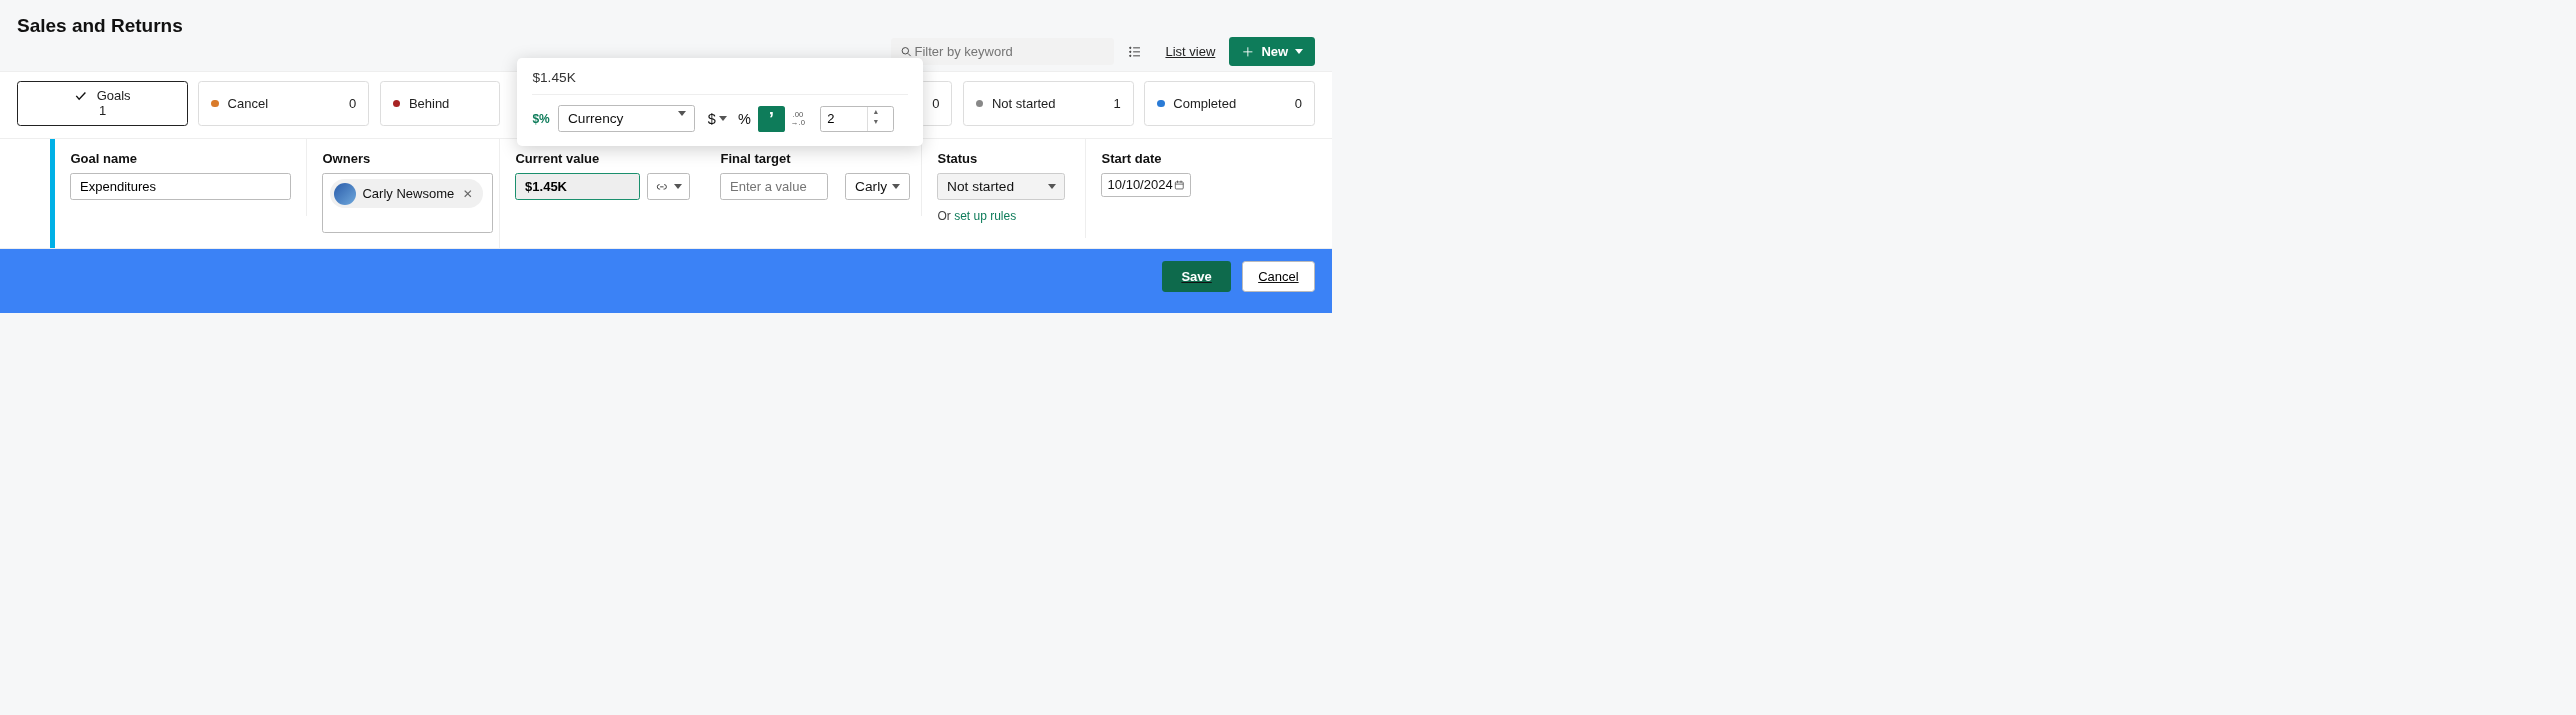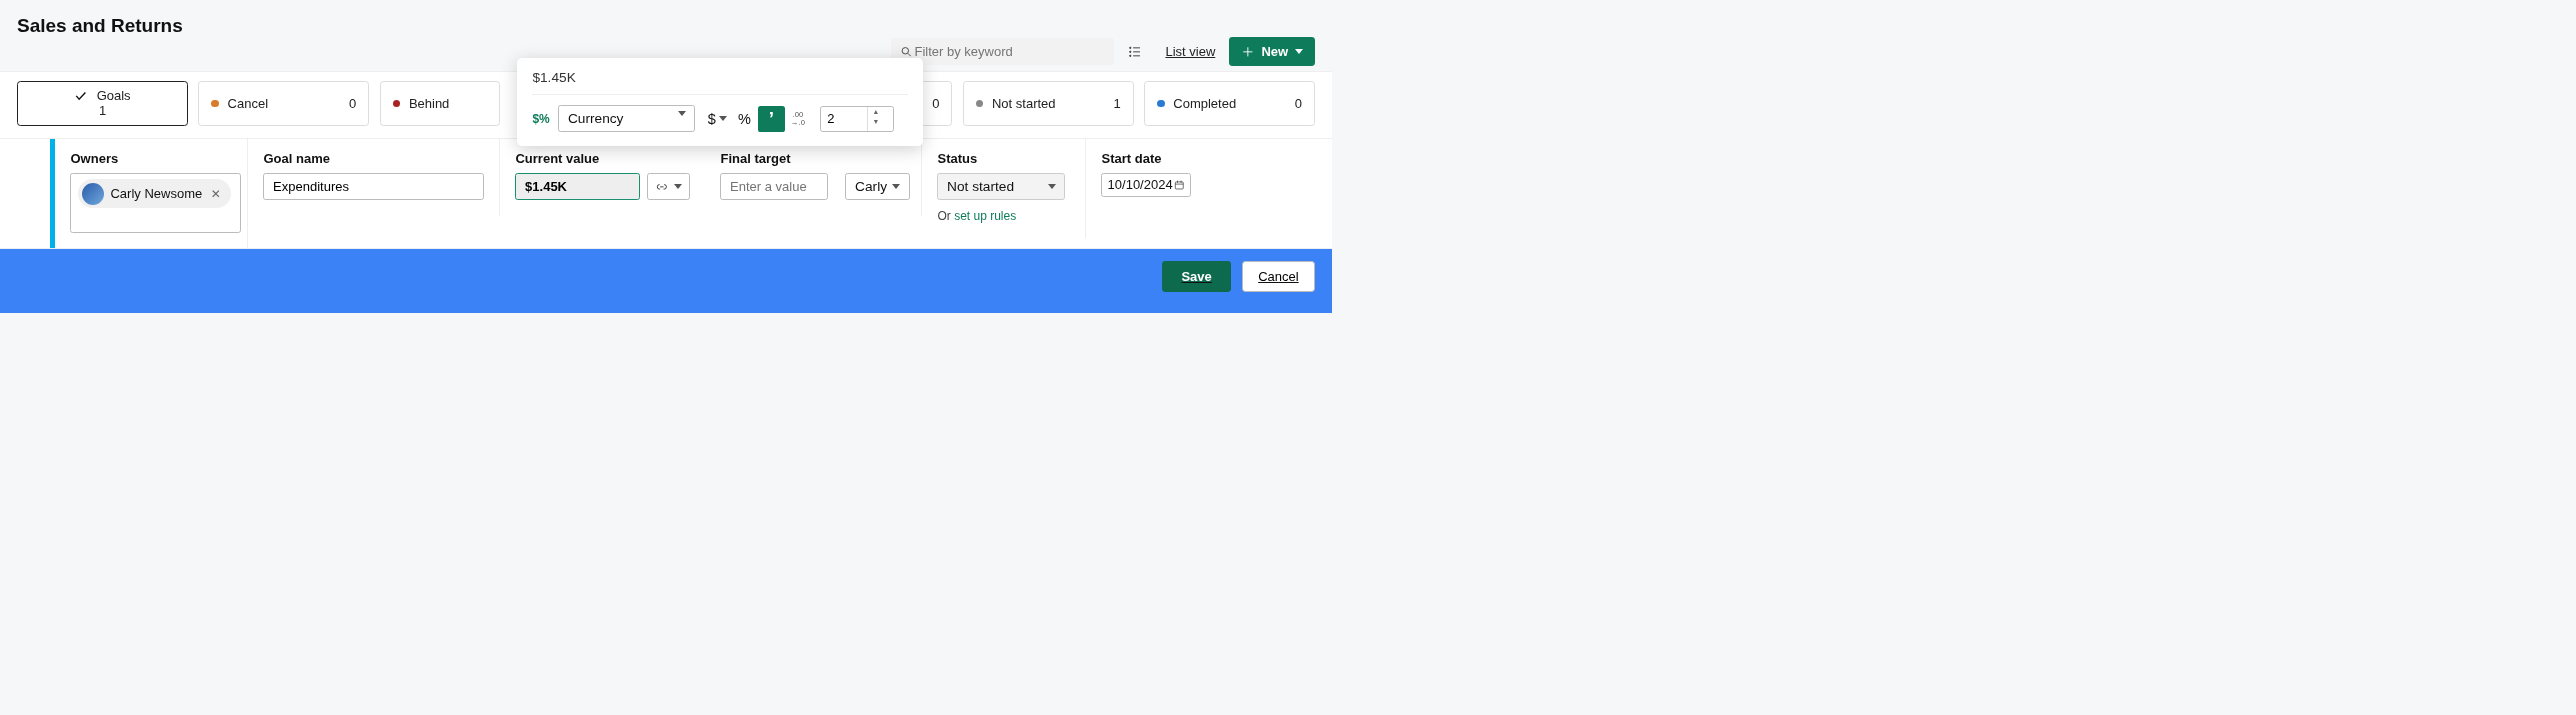--- a/index.html
+++ b/index.html
@@ -175,34 +175,34 @@
             <span>▼</span>
           </div>
         </div>
       </div>
     </div>
   </div>
 
   <div class="form-row">
     <div class="form-row-indicator"></div>
 
+    <div class="form-cell" style="width:252px">
+      <div class="form-label">Goal name</div>
+      <input class="txt-input" type="text" value="Expenditures" style="">
+    </div>
+
     <div class="form-cell" style="width:193px">
       <div class="form-label">Owners</div>
       <div class="cell-owners-box">
         <span class="owner-chip">
           <span class="avatar"></span>
           <span>Carly Newsome</span>
           <span class="owner-x">✕</span>
         </span>
       </div>
-    </div>
-
-    <div class="form-cell" style="width:252px">
-      <div class="form-label">Goal name</div>
-      <input class="txt-input" type="text" value="Expenditures" style="">
     </div>
 
     <div class="form-cell" style="width:205px;border-right:none">
       <div class="form-label">Current value</div>
       <div style="display:flex;gap:6.8px">
         <input class="txt-input grey active-field" style="width: 125px;" type="text" value="$1.45K">
         <div class="link-btn">
           <svg class="icon-svg" viewBox="0 0 24 24">
               <path d="M9 12h6M8 8a4 4 0 000 8h1M16 8a4 4 0 010 8h-1"></path>
             </svg>

